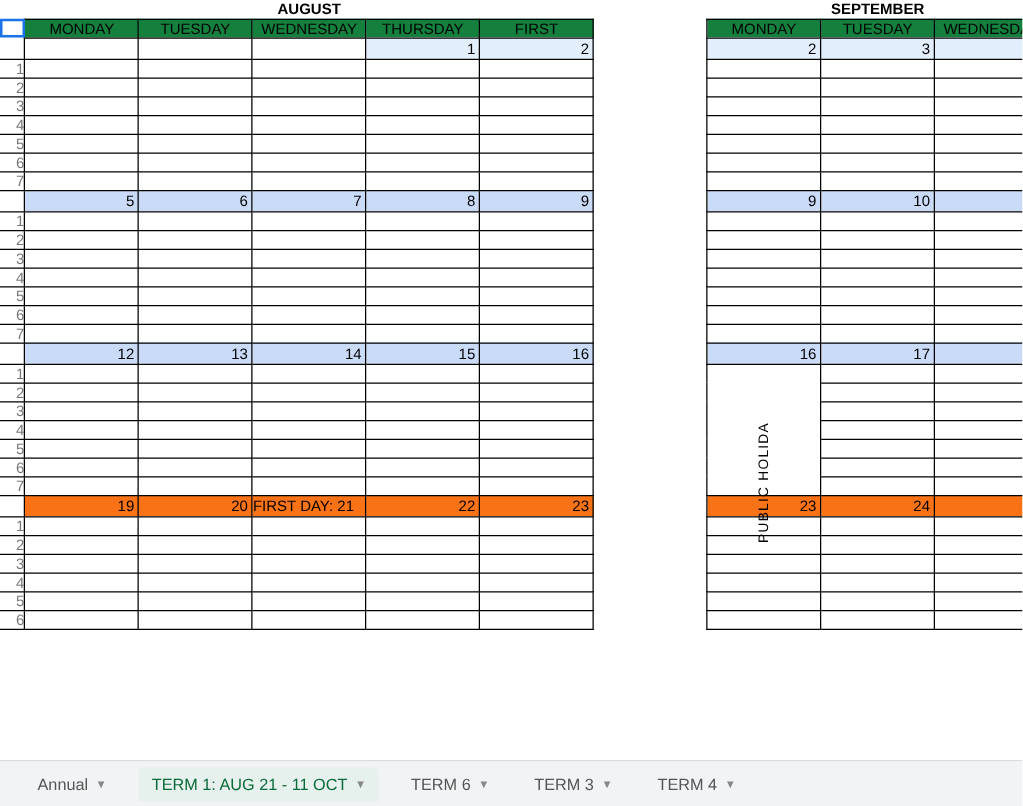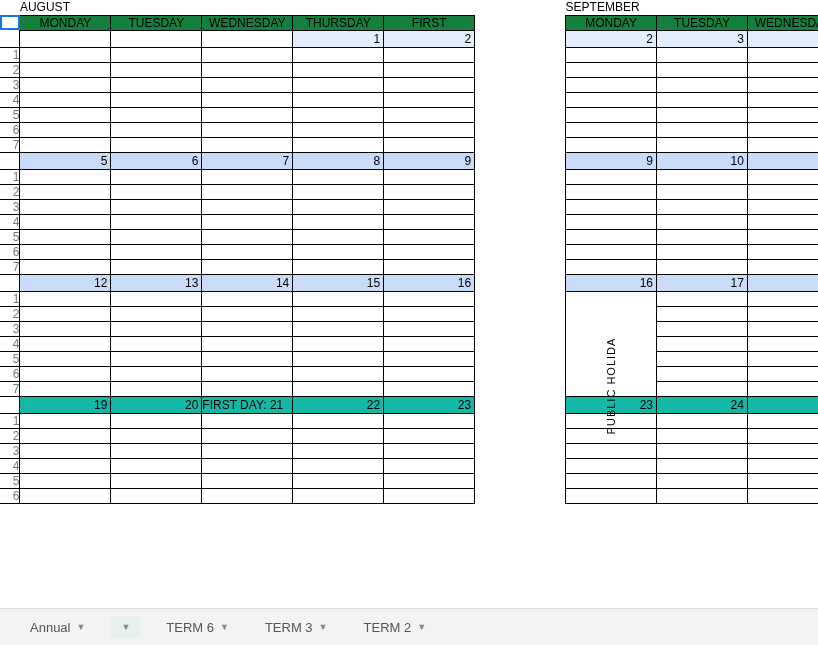--- a/index.html
+++ b/index.html
@@ -4,27 +4,27 @@
 <style>
 html,body{margin:0;padding:0;font-family:Arial,Helvetica,sans-serif;font-size:12px;color:#000;background:#fff;overflow:hidden}
 .viewport{width:818px;height:645px;position:relative;display:flex;flex-direction:column}
 .grid-wrap{flex:1;overflow:hidden;position:relative}
 table.sheet{border-collapse:collapse;table-layout:fixed;width:840px;margin-left:-1px}
 .sheet td,.sheet th{border:1px solid #000;padding:0;height:15px;box-sizing:border-box;vertical-align:middle;font-size:12px}
 .rownum{width:16px;text-align:right;padding-right:2px;border:none;color:#777;font-size:11px}
 .gapcol{width:80px;border:none!important}
 .daycol{width:80px}
 .daycol4{width:80px}
-.month-title{font-weight:400;text-align:left;border:none!important;font-size:15px;height:20px}
+.month-title{font-weight:700;text-align:center;border:none!important;font-size:15px;height:20px}
 .sel{outline:2px solid #1a73e8;outline-offset:-2px}
 .dayhead{background:#15803d;text-align:center;font-size:12px;height:19px}
 .numrow td.cell{text-align:right;padding-right:3px;font-size:12px;height:17px}
 .bg-lblue{background:#e3eefc}
 .bg-mblue{background:#c9dbf7}
-.bg-pale{background:#14b8a6}
+.bg-pale{background:#f97316}
 .txtcell{font-size:11px;text-align:left;padding-left:2px}
 .slot td.cell{height:15px}
 .vlabel{position:relative}
 .vlabel span{position:absolute;left:50%;bottom:4px;transform:translateX(-50%) rotate(-90deg);transform-origin:center;white-space:nowrap;font-size:11px;letter-spacing:1px}
 .tabs{height:36px;background:#f1f3f4;border-top:1px solid #ddd;display:flex;align-items:center;padding:0 20px;gap:16px;font-size:13px}
 .tab{padding:6px 10px;border-radius:4px 4px 0 0;display:flex;align-items:center;gap:6px;cursor:pointer;color:#555}
 .tab.active{background:#e6f0ec;color:#0b6b3a;font-weight:500}
 .tab .arr{font-size:9px;color:#888}
 .noside{border:none!important}
 </style>
@@ -444,28 +444,29 @@
 </tbody>
       </table>
 </div>
 
 <div class="tabs">
 <div class="tab">
         <span>Annual</span>
         <span class="arr">▼</span>
       </div>
 <div class="tab active">
+        <span>TERM 1: AUG 21 - 11 OCT</span>
         <span class="arr">▼</span>
       </div>
 <div class="tab">
         <span>TERM 6</span>
         <span class="arr">▼</span>
       </div>
 <div class="tab">
         <span>TERM 3</span>
         <span class="arr">▼</span>
       </div>
 <div class="tab">
-        <span>TERM 2</span>
+        <span>TERM 4</span>
         <span class="arr">▼</span>
       </div>
 </div>
 </div>
 
 </body></html>

